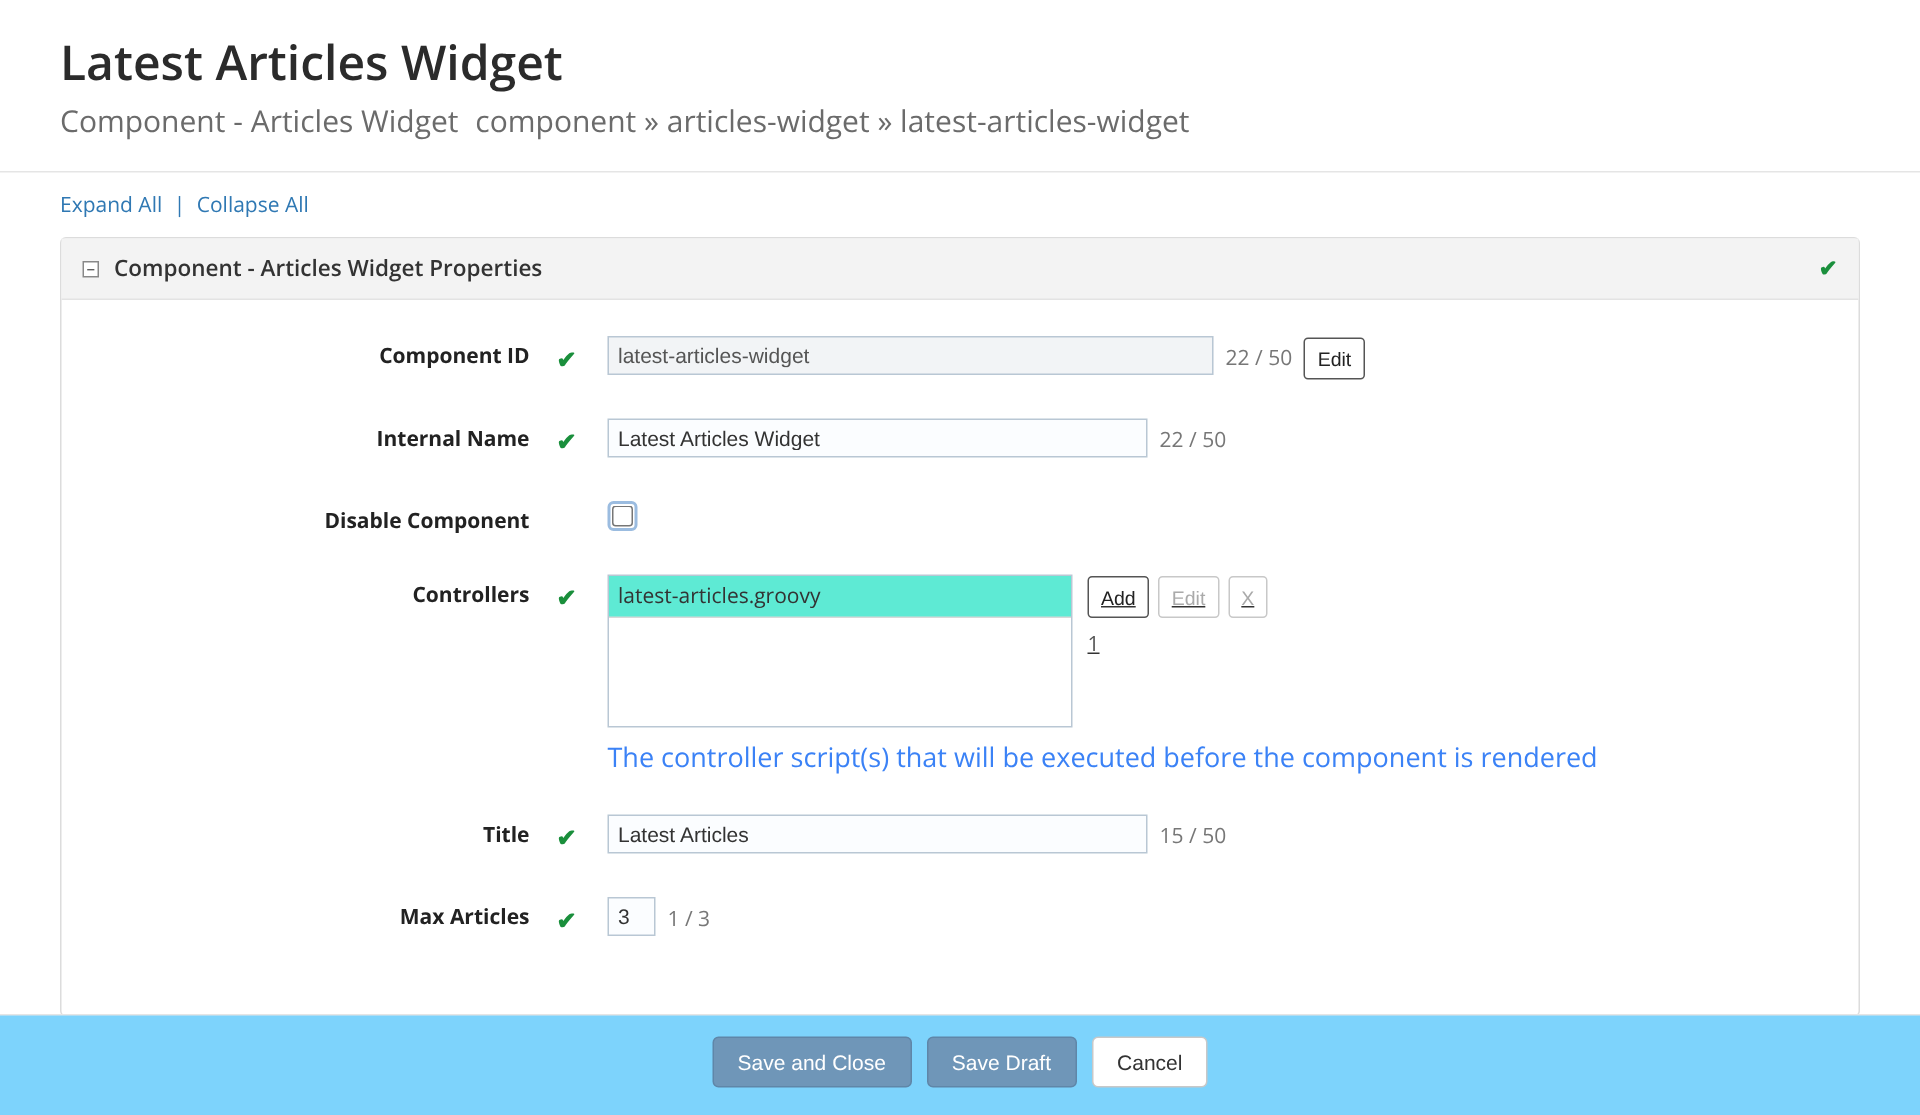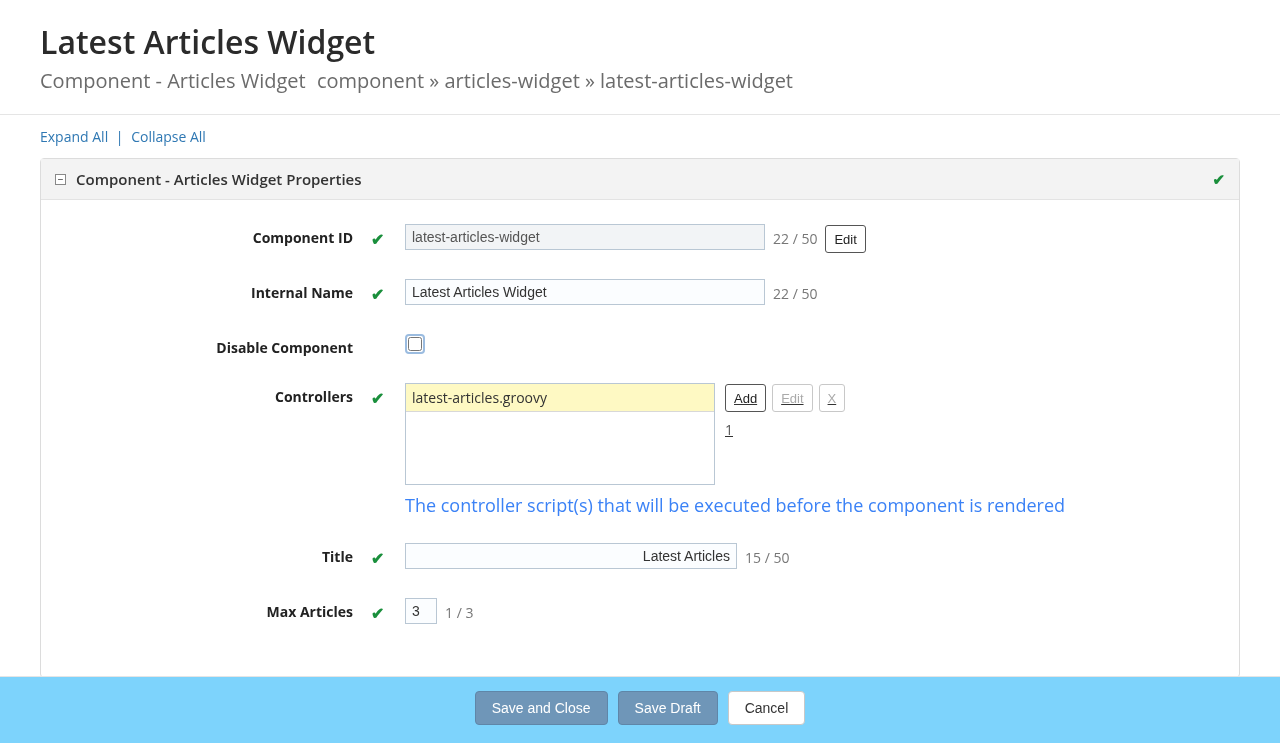--- a/index.html
+++ b/index.html
@@ -147,21 +147,21 @@
     margin: 0;
     cursor: pointer;
   }
   .listbox {
     border: 1px solid #b9c7d4;
     width: 310px;
     height: 102px;
     background: #fff;
   }
   .listbox .item {
-    background: #fef9c3;
+    background: #5eead4;
     padding: 4px 6px;
     font-size: 14px;
     border-bottom: 1px solid #d8d8d8;
     color: #333;
   }
   .list-side {
     display: flex;
     flex-direction: column;
     margin-left: 10px;
     text-decoration: underline;
@@ -230,21 +230,21 @@
     <span>Component - Articles Widget Properties</span>
     <span class="spacer"></span>
     <span class="check-icon check-mark"></span>
   </div>
   <div class="panel-body">
 
     <div class="form-row">
       <div class="label-col">Component ID</div>
       <div class="valid-col"><span class="check-mark"></span></div>
       <div class="field-col">
-        <input type="text" class="txt ro" style="width: 360px;" readonly="" value="latest-articles-widget">
+        <input type="text" class="txt ro" style="width: 404px;" readonly="" value="latest-articles-widget">
         <span class="counter">22 / 50</span>
         <button class="small-btn">Edit</button>
       </div>
     </div>
 
     <div class="form-row">
       <div class="label-col">Internal Name</div>
       <div class="valid-col"><span class="check-mark"></span></div>
       <div class="field-col">
         <input type="text" class="txt" style="width: 360px;" value="Latest Articles Widget">
@@ -280,21 +280,21 @@
           </div>
         </div>
         <div class="help-text">The controller script(s) that will be executed before the component is rendered</div>
       </div>
     </div>
 
     <div class="form-row">
       <div class="label-col">Title</div>
       <div class="valid-col"><span class="check-mark"></span></div>
       <div class="field-col">
-        <input type="text" class="txt" style="width: 332px; text-align: right;" value="Latest Articles">
+        <input type="text" class="txt" style="width: 360px;" value="Latest Articles">
         <span class="counter">15 / 50</span>
       </div>
     </div>
 
     <div class="form-row short">
       <div class="label-col">Max Articles</div>
       <div class="valid-col"><span class="check-mark"></span></div>
       <div class="field-col">
         <input type="text" class="txt" style="width: 32px;" value="3">
         <span class="counter">1 / 3</span>

